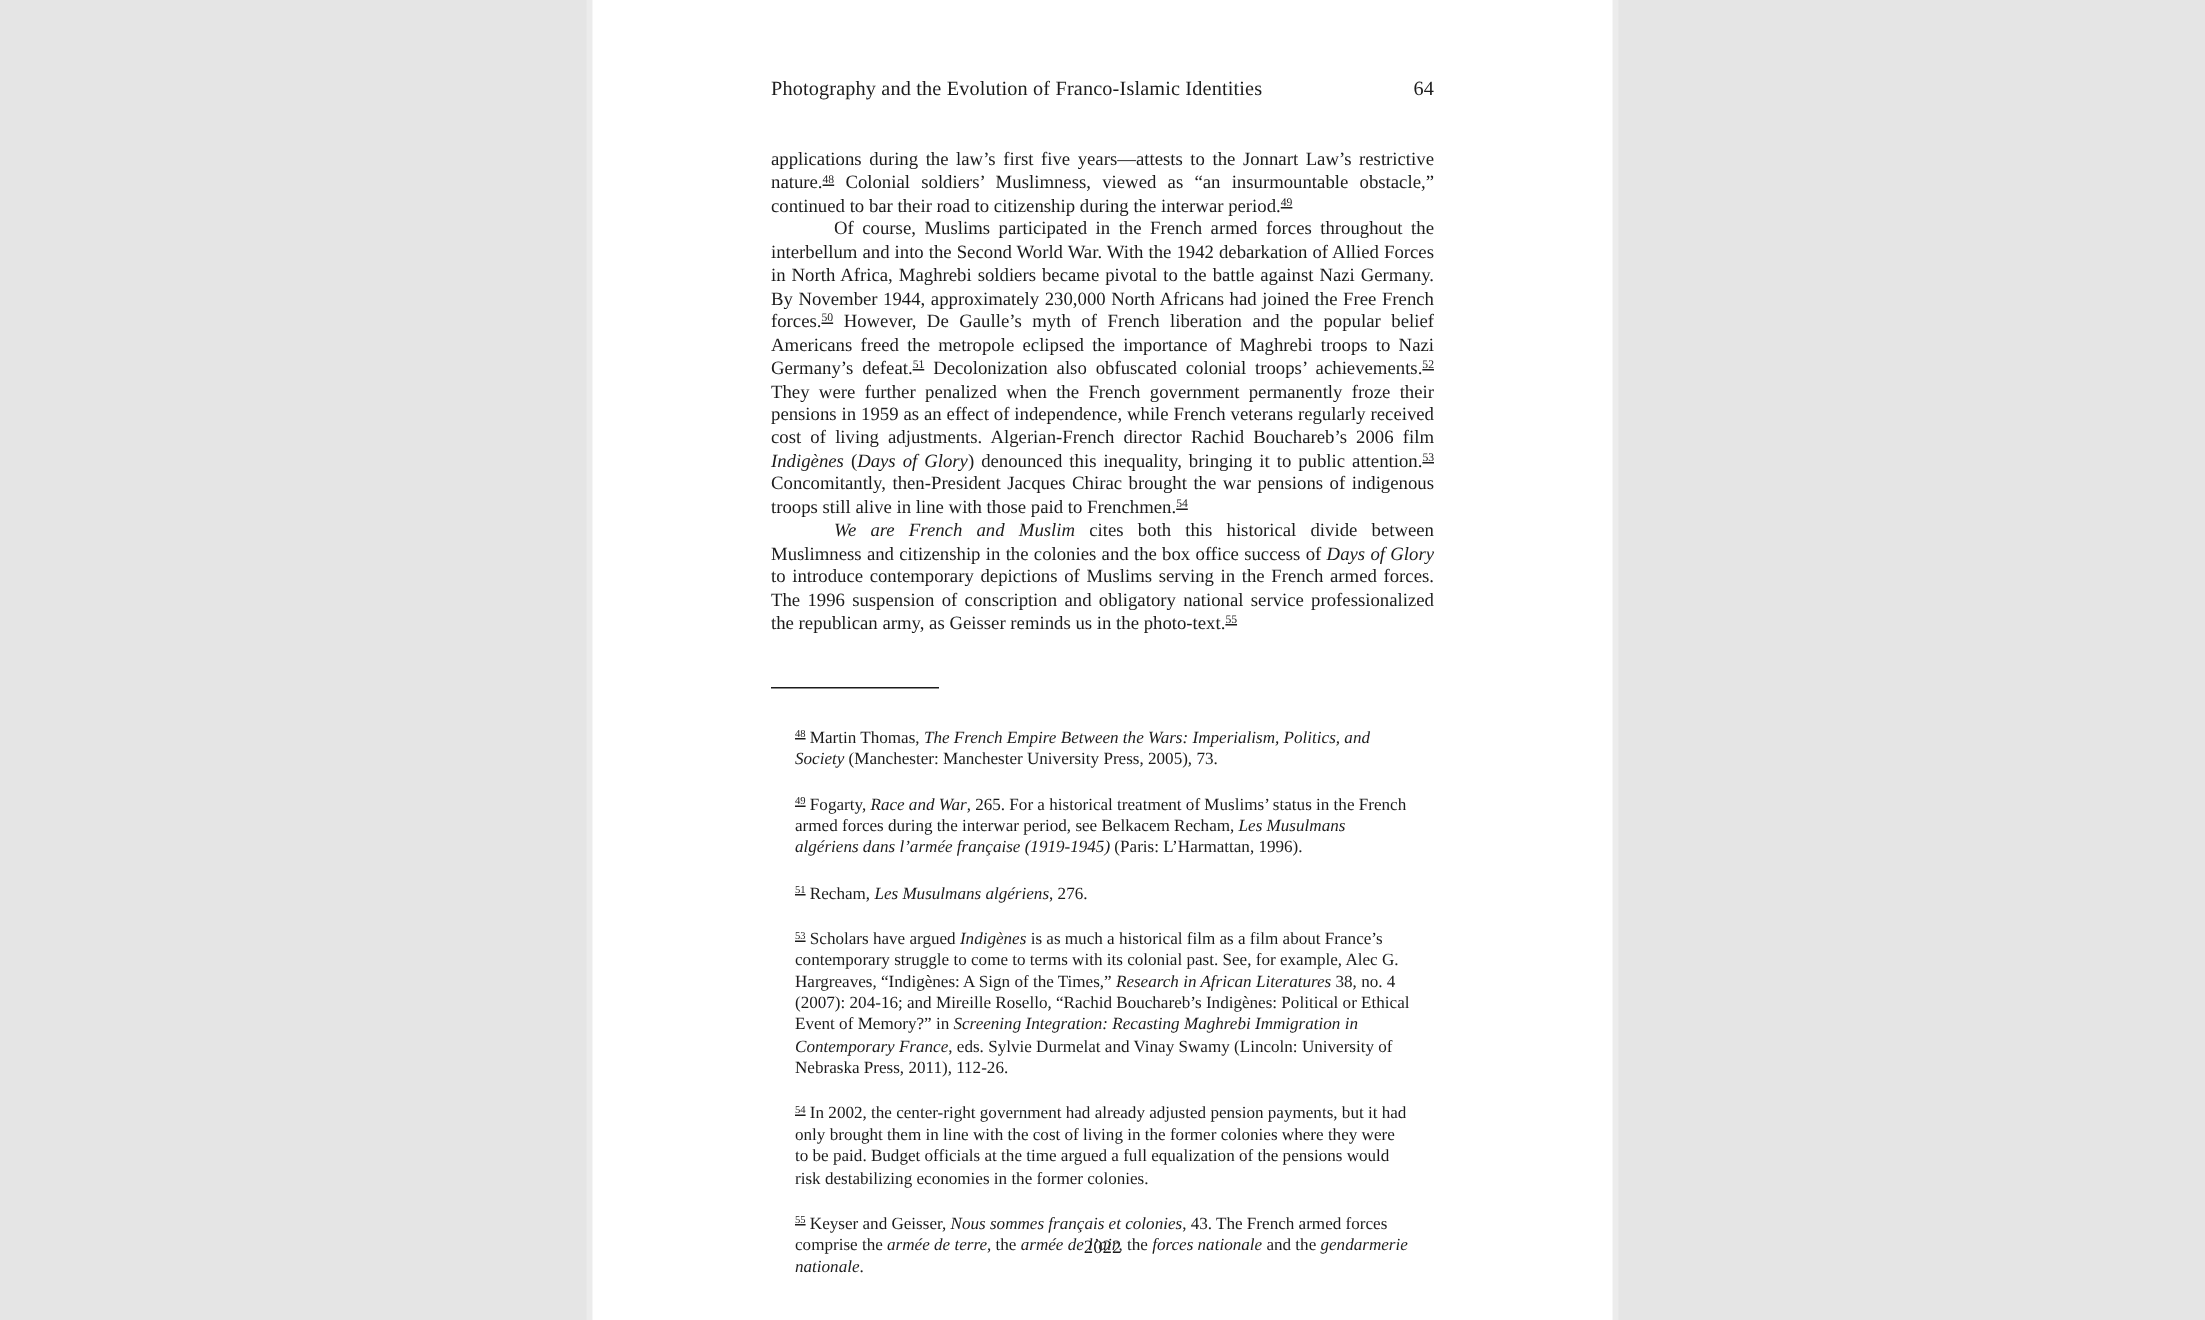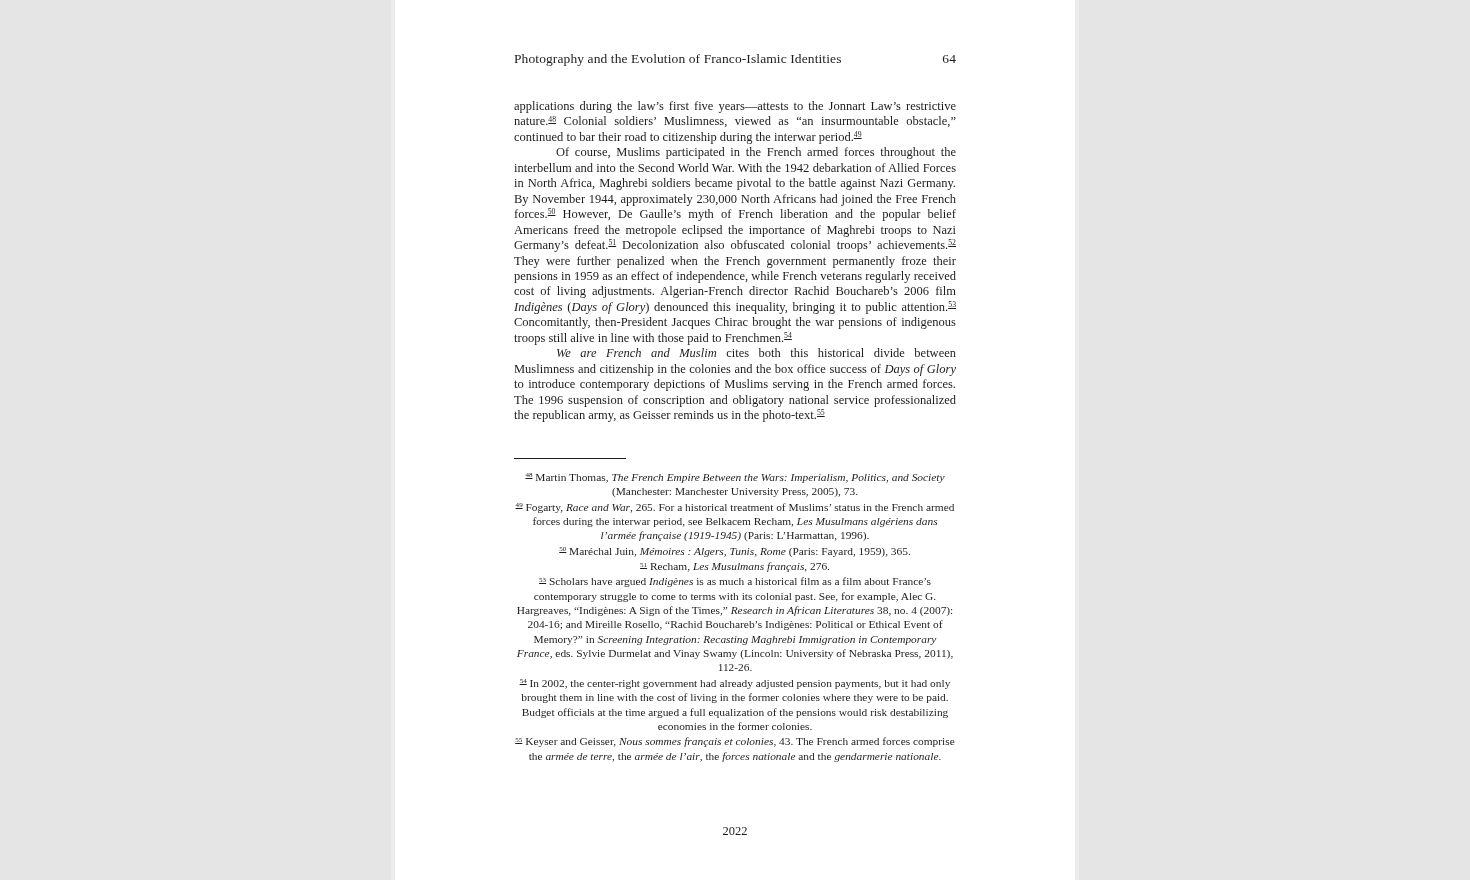--- a/index.html
+++ b/index.html
@@ -51,21 +51,21 @@
     width: 112px;
     border-top: 1.5px solid #1c1c1c;
   }
   .footnotes {
     position: absolute;
     top: 469px; left: 119px; width: 442px;
     font-size: 11.4px;
     line-height: 14.35px;
     text-align: left;
   }
-  .footnotes .fn { margin: 1px; text-align: center; }
+  .footnotes .fn { margin: 16px; }
   .folio {
     position: absolute;
     top: 824px; left: 119px; width: 442px;
     text-align: center;
     font-size: 12.5px;
   }
 </style>
 </head>
 <body>
 
@@ -80,22 +80,21 @@
     <p><span>applications during the law’s first five years—attests to the Jonnart Law’s restrictive nature.</span><sup>48</sup><span> Colonial soldiers’ Muslimness, viewed as “an insurmountable obstacle,” continued to bar their road to citizenship during the interwar period.</span><sup>49</sup></p>
     <p class="indent"><span>Of course, Muslims participated in the French armed forces throughout the interbellum and into the Second World War. With the 1942 debarkation of Allied Forces in North Africa, Maghrebi soldiers became pivotal to the battle against Nazi Germany. By November 1944, approximately 230,000 North Africans had joined the Free French forces.</span><sup>50</sup><span> However, De Gaulle’s myth of French liberation and the popular belief Americans freed the metropole eclipsed the importance of Maghrebi troops to Nazi Germany’s defeat.</span><sup>51</sup><span> Decolonization also obfuscated colonial troops’ achievements.</span><sup>52</sup><span> They were further penalized when the French government permanently froze their pensions in 1959 as an effect of independence, while French veterans regularly received cost of living adjustments. Algerian-French director Rachid Bouchareb’s 2006 film </span><em>Indigènes</em><span> (</span><em>Days of Glory</em><span>) denounced this inequality, bringing it to public attention.</span><sup>53</sup><span> Concomitantly, then-President Jacques Chirac brought the war pensions of indigenous troops still alive in line with those paid to Frenchmen.</span><sup>54</sup></p>
     <p class="indent"><em>We are French and Muslim</em><span> cites both this historical divide between Muslimness and citizenship in the colonies and the box office success of </span><em>Days of Glory</em><span> to introduce contemporary depictions of Muslims serving in the French armed forces. The 1996 suspension of conscription and obligatory national service professionalized the republican army, as Geisser reminds us in the photo-text.</span><sup>55</sup></p>
   </div>
 
   <div class="fn-rule"></div>
 
   <div class="footnotes">
     <p class="fn"><sup>48</sup><span> Martin Thomas, </span><em>The French Empire Between the Wars: Imperialism, Politics, and Society</em><span> (Manchester: Manchester University Press, 2005), 73.</span></p>
     <p class="fn"><sup>49</sup><span> Fogarty, </span><em>Race and War</em><span>, 265. For a historical treatment of Muslims’ status in the French armed forces during the interwar period, see Belkacem Recham, </span><em>Les Musulmans algériens dans l’armée française (1919-1945)</em><span> (Paris: L’Harmattan, 1996).</span></p>
-    <p class="fn"><sup>50</sup><span> Maréchal Juin, </span><em>Mémoires : Algers, Tunis, Rome</em><span> (Paris: Fayard, 1959), 365.</span></p>
-    <p class="fn"><sup>51</sup><span> Recham, </span><em>Les Musulmans français</em><span>, 276.</span></p>
+    <p class="fn"><sup>51</sup><span> Recham, </span><em>Les Musulmans algériens</em><span>, 276.</span></p>
     <p class="fn"><sup>53</sup><span> Scholars have argued </span><em>Indigènes</em><span> is as much a historical film as a film about France’s contemporary struggle to come to terms with its colonial past. See, for example, Alec G. Hargreaves, “Indigènes: A Sign of the Times,” </span><em>Research in African Literatures</em><span> 38, no. 4 (2007): 204-16; and Mireille Rosello, “Rachid Bouchareb’s Indigènes: Political or Ethical Event of Memory?” in </span><em>Screening Integration: Recasting Maghrebi Immigration in Contemporary France</em><span>, eds. Sylvie Durmelat and Vinay Swamy (Lincoln: University of Nebraska Press, 2011), 112-26.</span></p>
     <p class="fn"><sup>54</sup><span> In 2002, the center-right government had already adjusted pension payments, but it had only brought them in line with the cost of living in the former colonies where they were to be paid. Budget officials at the time argued a full equalization of the pensions would risk destabilizing economies in the former colonies.</span></p>
     <p class="fn"><sup>55</sup><span> Keyser and Geisser, </span><em>Nous sommes français et colonies</em><span>, 43. The French armed forces comprise the </span><em>armée de terre</em><span>, the </span><em>armée de l’air</em><span>, the </span><em>forces nationale</em><span> and the </span><em>gendarmerie nationale</em><span>.</span></p>
   </div>
 
   <div class="folio">2022</div>
 
 </div>
 
 </body></html>

